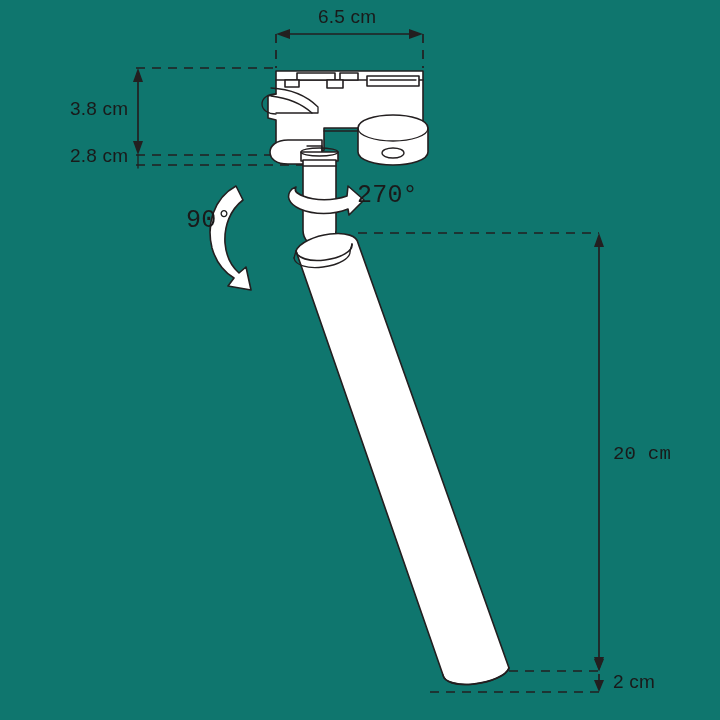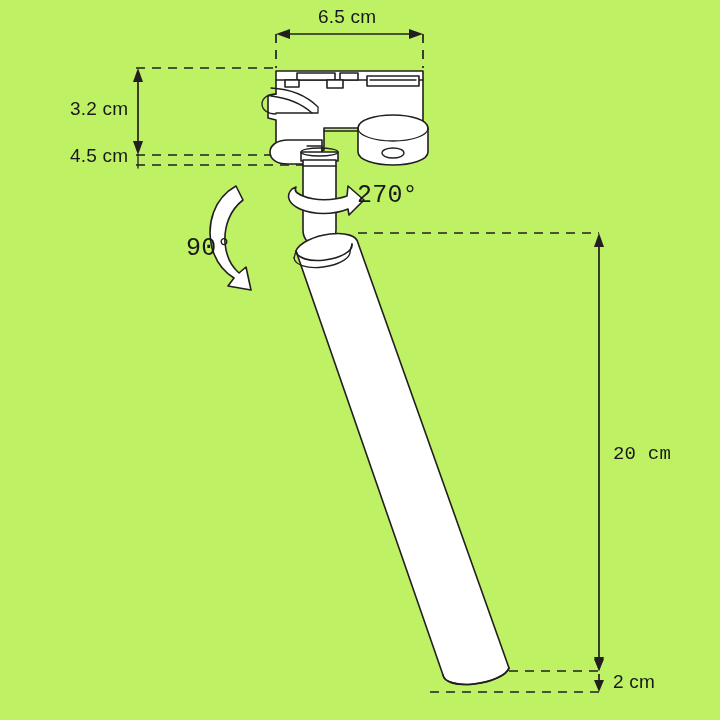--- a/index.html
+++ b/index.html
@@ -10,21 +10,21 @@
   body {
     width: 720px;
     height: 720px;
     font-family: "Liberation Sans", sans-serif;
     overflow: hidden;
   }
   #stage {
     position: relative;
     width: 720px;
     height: 720px;
-    background: #bef264;
+    background: #0f766e;
   }
   svg#drawing {
     position: absolute;
     top: 0;
     left: 0;
     width: 720px;
     height: 720px;
   }
   .dim-label {
     position: absolute;
@@ -227,25 +227,25 @@
       <path class="solid-thin" d="M 294 258 L 296 251"></path>
       <path class="solid-thin" d="M 350 251 L 352 244"></path>
 
       <path class="solid" d="M 443 675 C 444 682 458 686 475 684 C 492 682 507 675 509 668"></path>
     </g>
 
   </svg>
 
   <div class="dim-label" style="left:318px; top:6px;">6.5 cm</div>
 
-  <div class="dim-label" style="left:70px; top:98px;">3.2 cm</div>
-
-  <div class="dim-label" style="left:70px; top:145px;">4.5 cm</div>
+  <div class="dim-label" style="left:70px; top:98px;">3.8 cm</div>
+
+  <div class="dim-label" style="left:70px; top:145px;">2.8 cm</div>
 
   <div class="dim-label" style="left:613px; top:443px;font-family:Liberation Mono, monospace;">20 cm</div>
 
   <div class="dim-label" style="left:613px; top:671px;">2 cm</div>
 
-  <div class="angle-label" style="left:186px; top:234px;">90°</div>
+  <div class="angle-label" style="left:186px; top:206px;">90°</div>
 
   <div class="angle-label" style="left:357px; top:181px;">270°</div>
 
 </div>
 
 </body></html>

